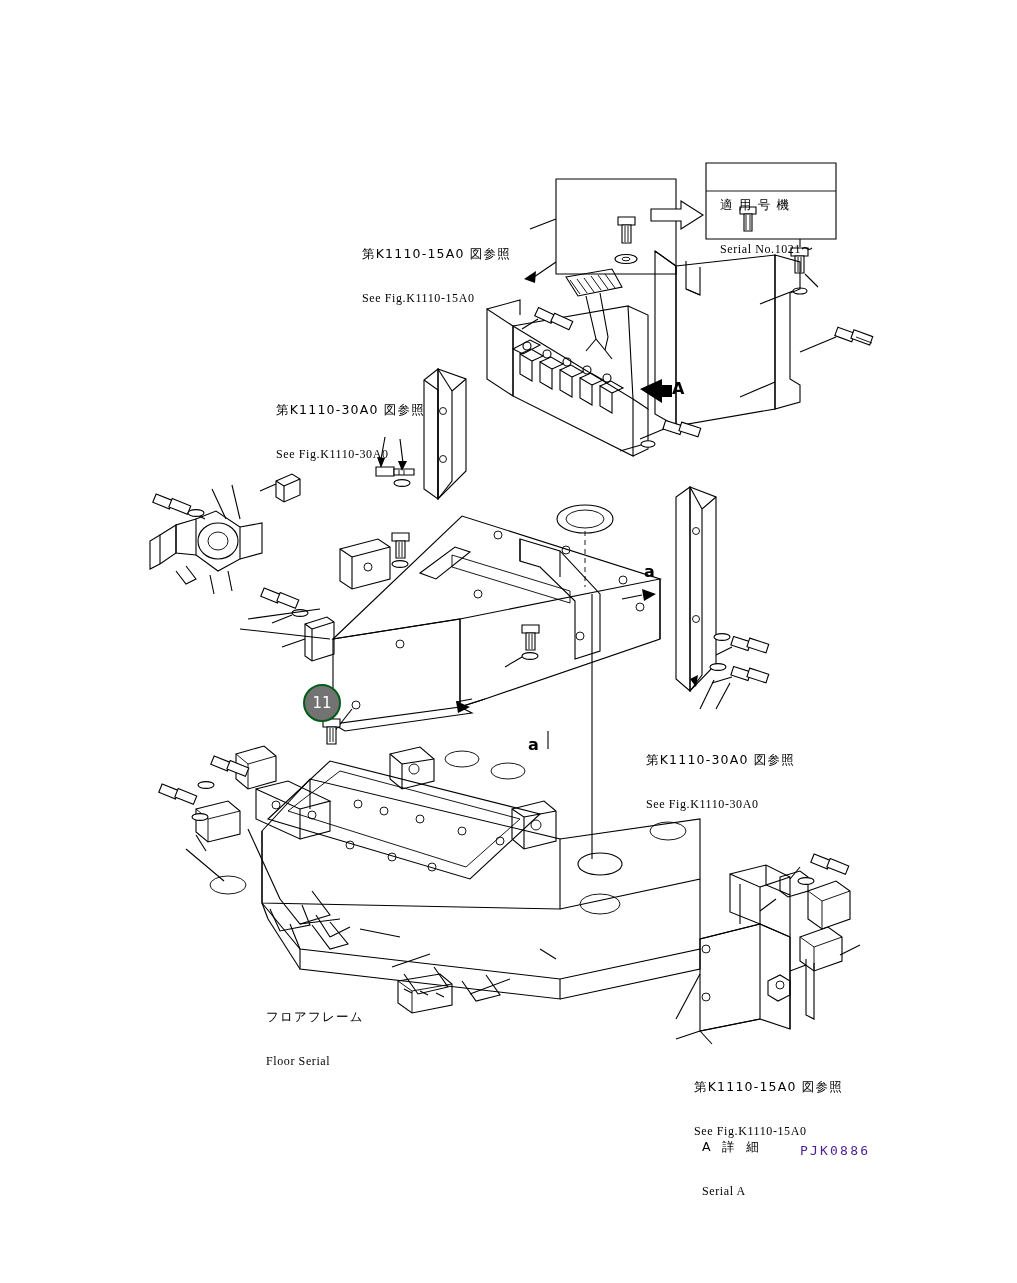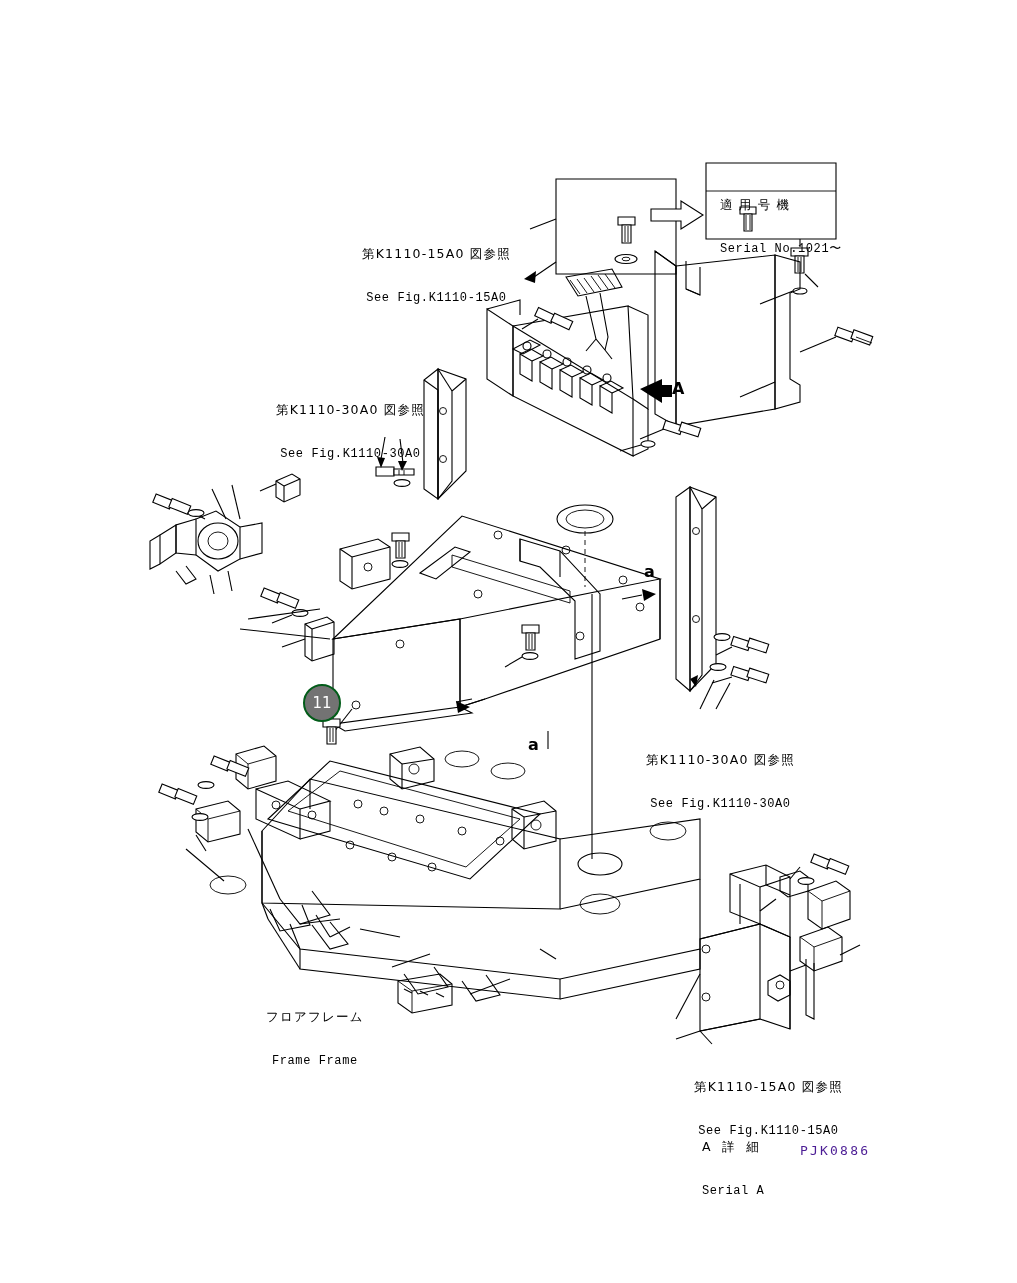--- a/index.html
+++ b/index.html
@@ -26,24 +26,23 @@
     letter-spacing: 0.5px;
   }
   .label .jp {
     display: block;
     font-family: "DejaVu Sans", sans-serif;
     font-size: 12.5px;
     letter-spacing: 1.2px;
   }
   .label .en {
     display: block;
-    font-family: Liberation Mono, monospace;
+    font-family: Liberation Serif, serif;
     font-size: 12px;
     letter-spacing: 0.6px;
-    text-align: center;
   }
   .code {
     position: absolute;
     font-family: "DejaVu Sans Mono", monospace;
     font-size: 13px;
     letter-spacing: 2.2px;
     color: #4c1d95;
   }
   .callout {
     position: absolute;
@@ -523,21 +522,21 @@
     <span class="en">See Fig.K1110-30A0</span>
   </div>
 
   <div class="label" style="left:694px; top:1030px;">
     <span class="jp">第K1110-15A0 図参照</span>
     <span class="en">See Fig.K1110-15A0</span>
   </div>
 
   <div class="label" style="left:266px; top:960px;">
     <span class="jp">フロアフレーム</span>
-    <span class="en">Frame Frame</span>
+    <span class="en">Floor Serial</span>
   </div>
 
   <div class="label" style="left:702px; top:1090px;">
     <span class="jp">A  詳  細</span>
     <span class="en">Serial A</span>
   </div>
 
   <div class="code" style="left:800px; top:1124px;">PJK0886</div>
 
   <div class="callout" style="left:672px; top:360px;">A</div>

